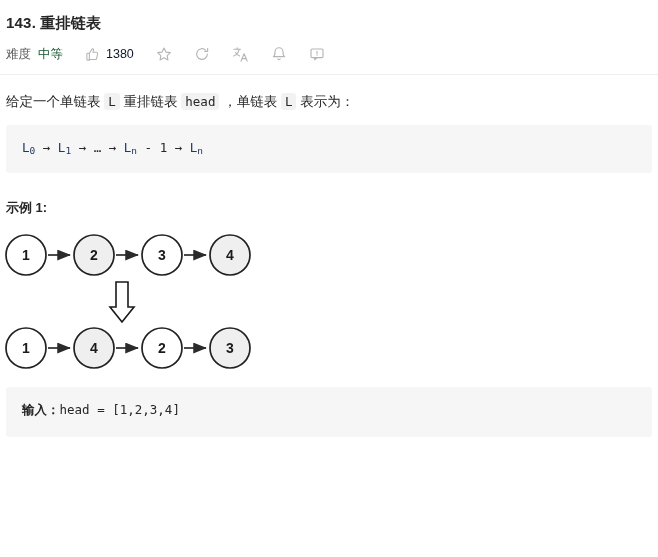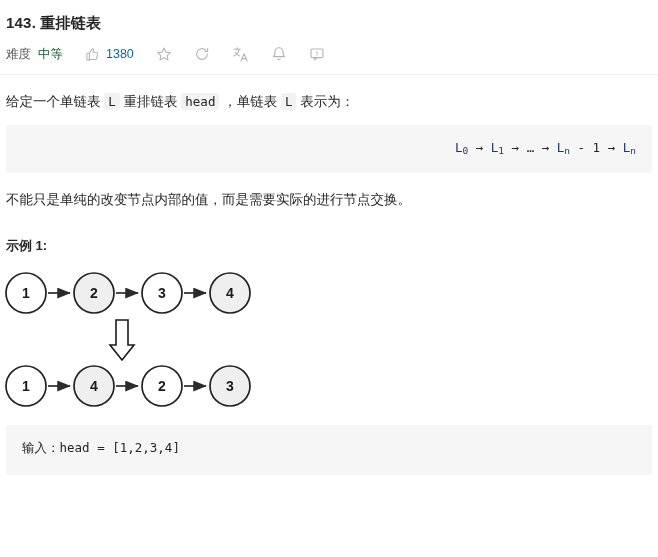--- a/index.html
+++ b/index.html
@@ -53,21 +53,21 @@
     margin-right: 22px;
   }
   .meta-item {
     display: flex;
     align-items: center;
     margin-right: 22px;
     color: #b0b0b0;
   }
   .meta-item .count {
     font-size: 12.5px;
-    color: #0369a1;
+    color: #0f172a;
     margin-left: 6px;
   }
   .ic { display: block; }
   .ic svg { display: block; }
 
   .divider {
     height: 1px;
     background: #eeeeee;
     margin: 8px 0 0 0;
     width: 100%;
@@ -93,21 +93,20 @@
   .codeblock {
     background: #f6f6f6;
     border-radius: 3px;
     margin: 12px 6px 0 6px;
     padding: 13px 16px;
     font-family: "DejaVu Sans Mono", "Liberation Mono", monospace;
     font-size: 12.5px;
     line-height: 19px;
     color: #262626;
     white-space: pre-wrap;
-    text-align: right;
   }
   .codeblock .var { color: #1f3864; }
   .codeblock sub {
     font-size: 9.5px;
     vertical-align: -0.22em;
     color: #1f3864;
   }
 
   .example-head {
     font-size: 13px;
@@ -134,21 +133,21 @@
     position: relative;
   }
   .io-line {
     font-family: "DejaVu Sans Mono", "Liberation Mono", monospace;
     font-size: 12.5px;
     color: #262626;
     white-space: pre;
   }
   .io-label {
     font-family: "Liberation Sans", "DejaVu Sans", sans-serif;
-    font-weight: 400;
+    font-weight: 700;
     font-size: 12.5px;
   }
 </style>
 </head>
 <body>
 
 <div class="page">
 
   <div class="title">143. 重排链表</div>
 
@@ -218,21 +217,20 @@
   </div>
 
   <div class="divider"></div>
 
   <div class="para"><span>给定一个单链表 </span><code class="inline">L</code><span> 重排链表 </span><code class="inline">head</code><span> ，单链表 </span><code class="inline">L</code><span> 表示为：</span></div>
 
   <div class="codeblock" id="codeblock-1"><span class="var">L<sub>0</sub></span> → <span class="var">L<sub>1</sub></span> → … → <span class="var">L<sub>n</sub></span> - 1 → <span class="var">L<sub>n</sub></span></div>
 
 
 
-  <div class="para">不能只是单纯的改变节点内部的值，而是需要实际的进行节点交换。</div>
 
   <div class="example-head">示例 1:</div>
 
   <div class="diagram">
     <svg width="300" height="150" viewBox="0 0 300 150" id="diagram-svg">
       <defs>
         <marker id="ah" markerWidth="9" markerHeight="9" refX="7.5" refY="3.2" orient="auto">
           <path d="M0,0 L8,3.2 L0,6.4 z" fill="#2b2b2b"></path>
         </marker>
       </defs>

